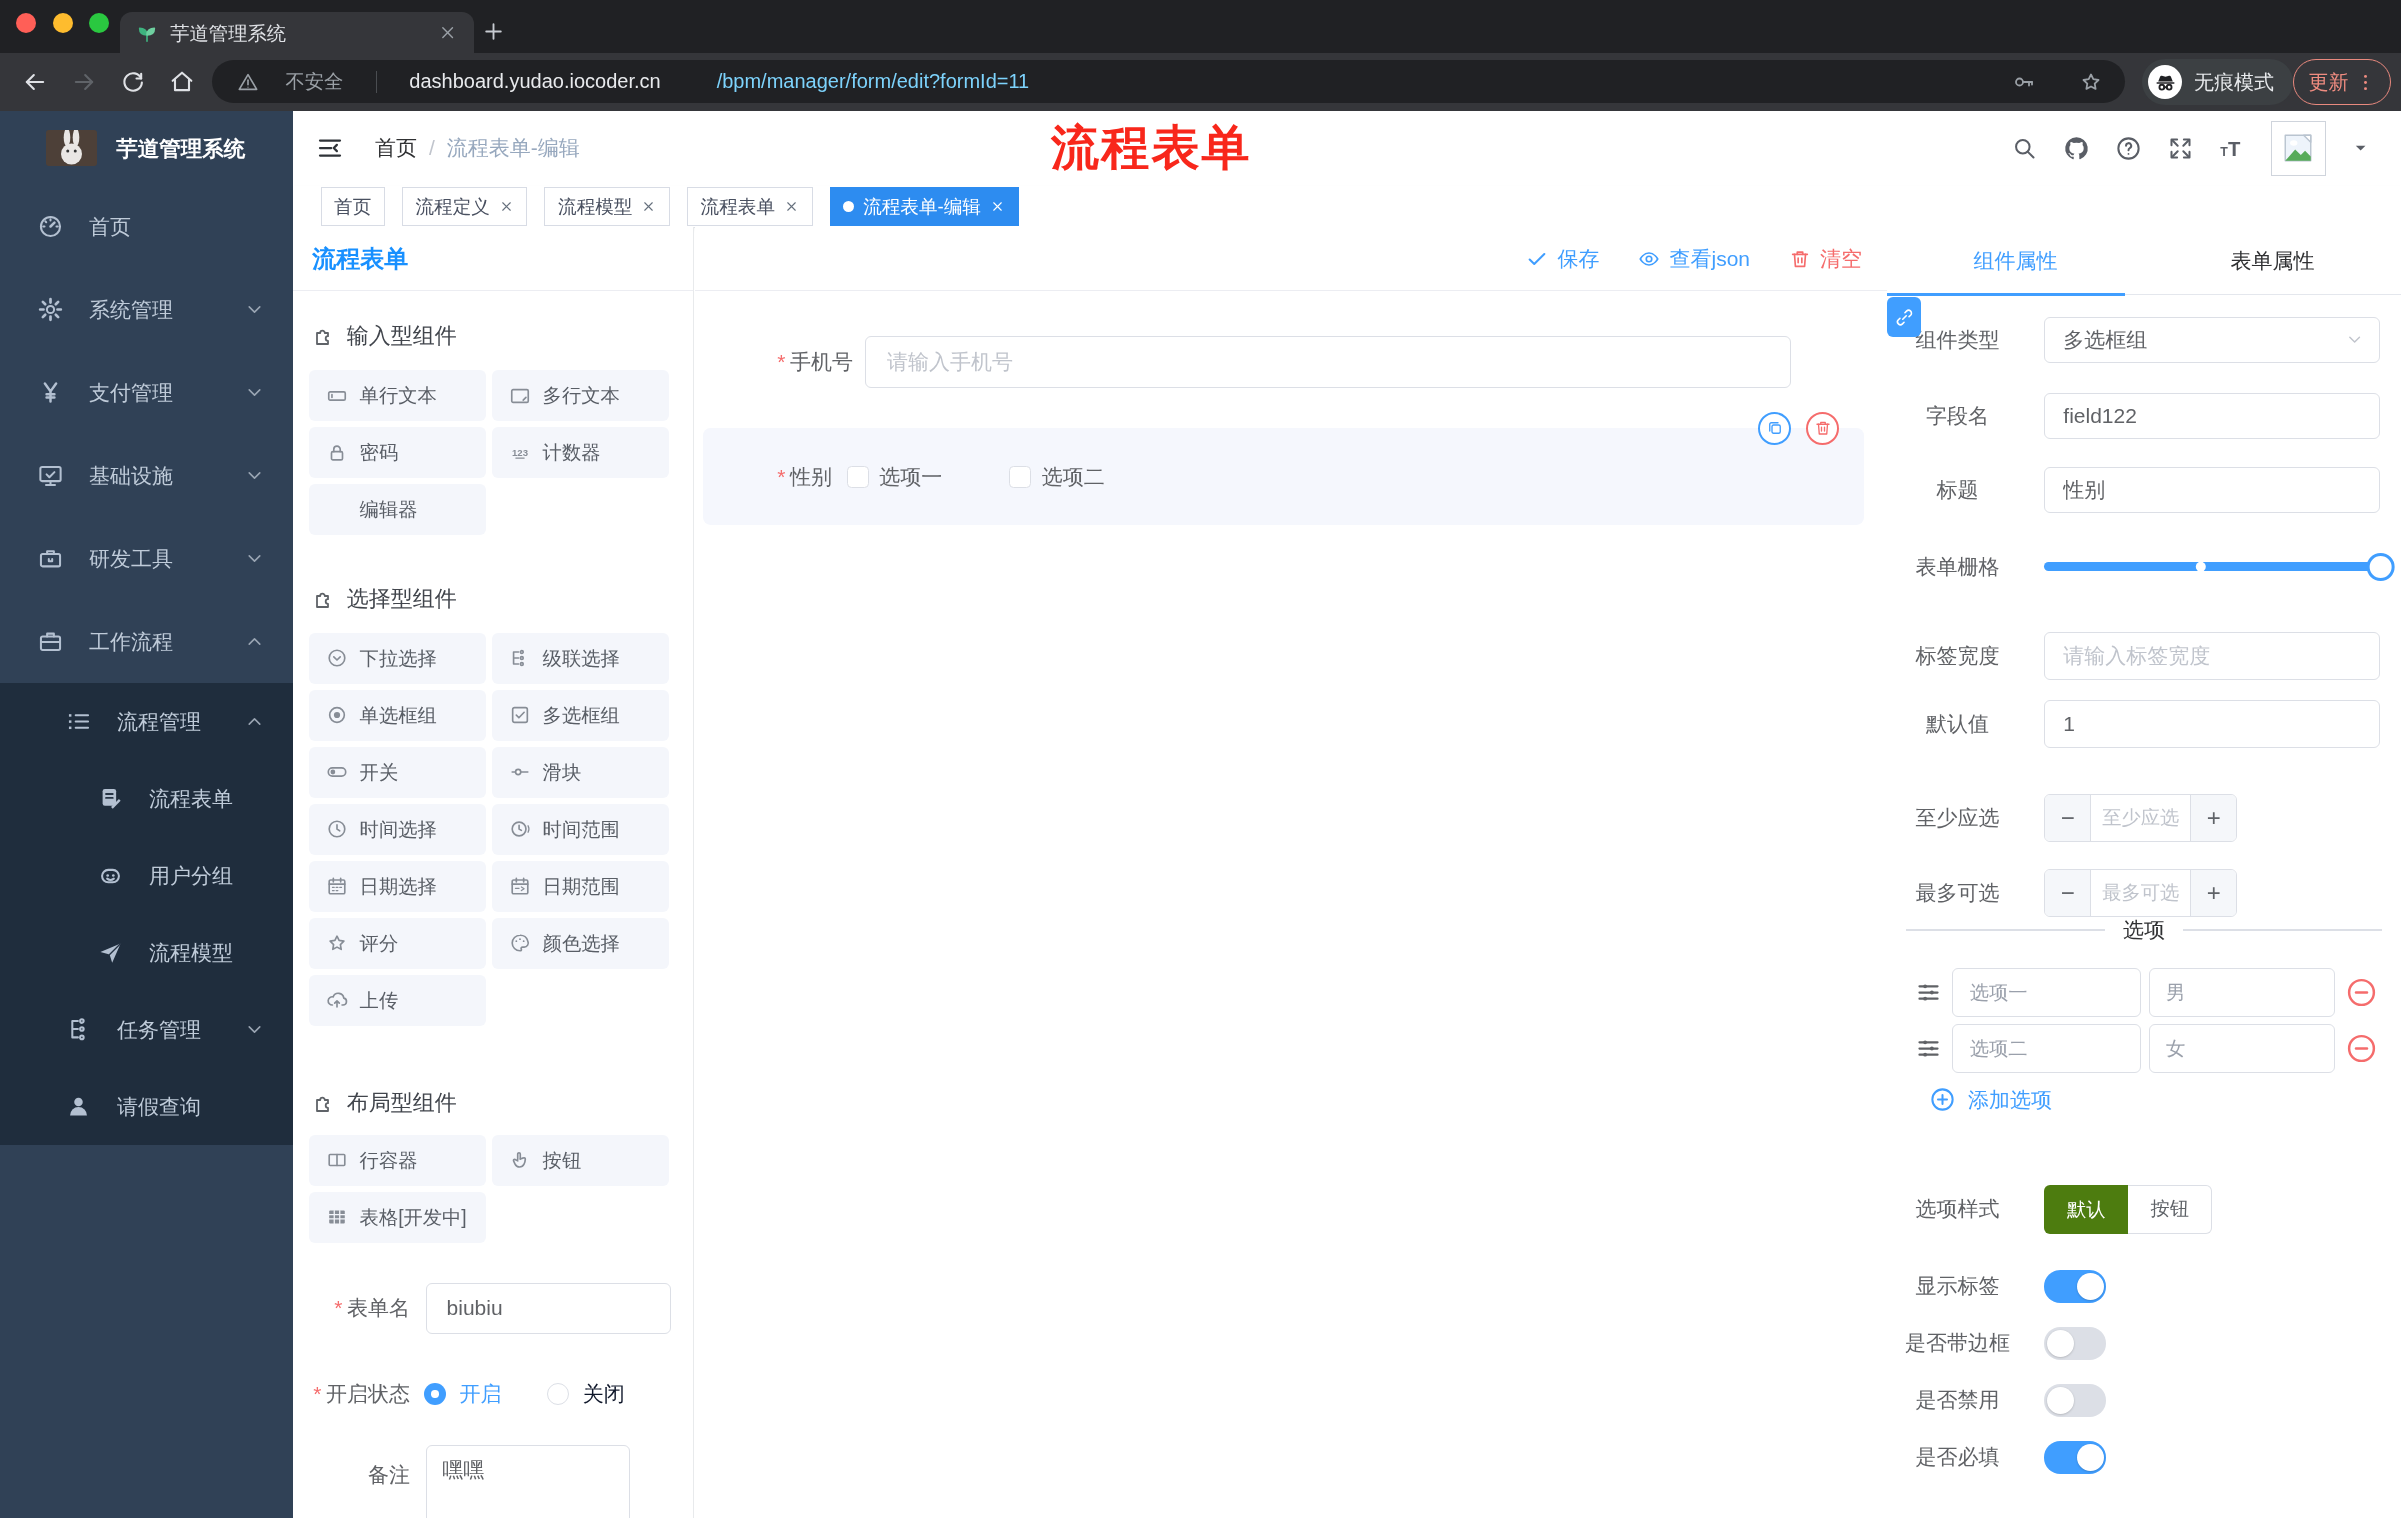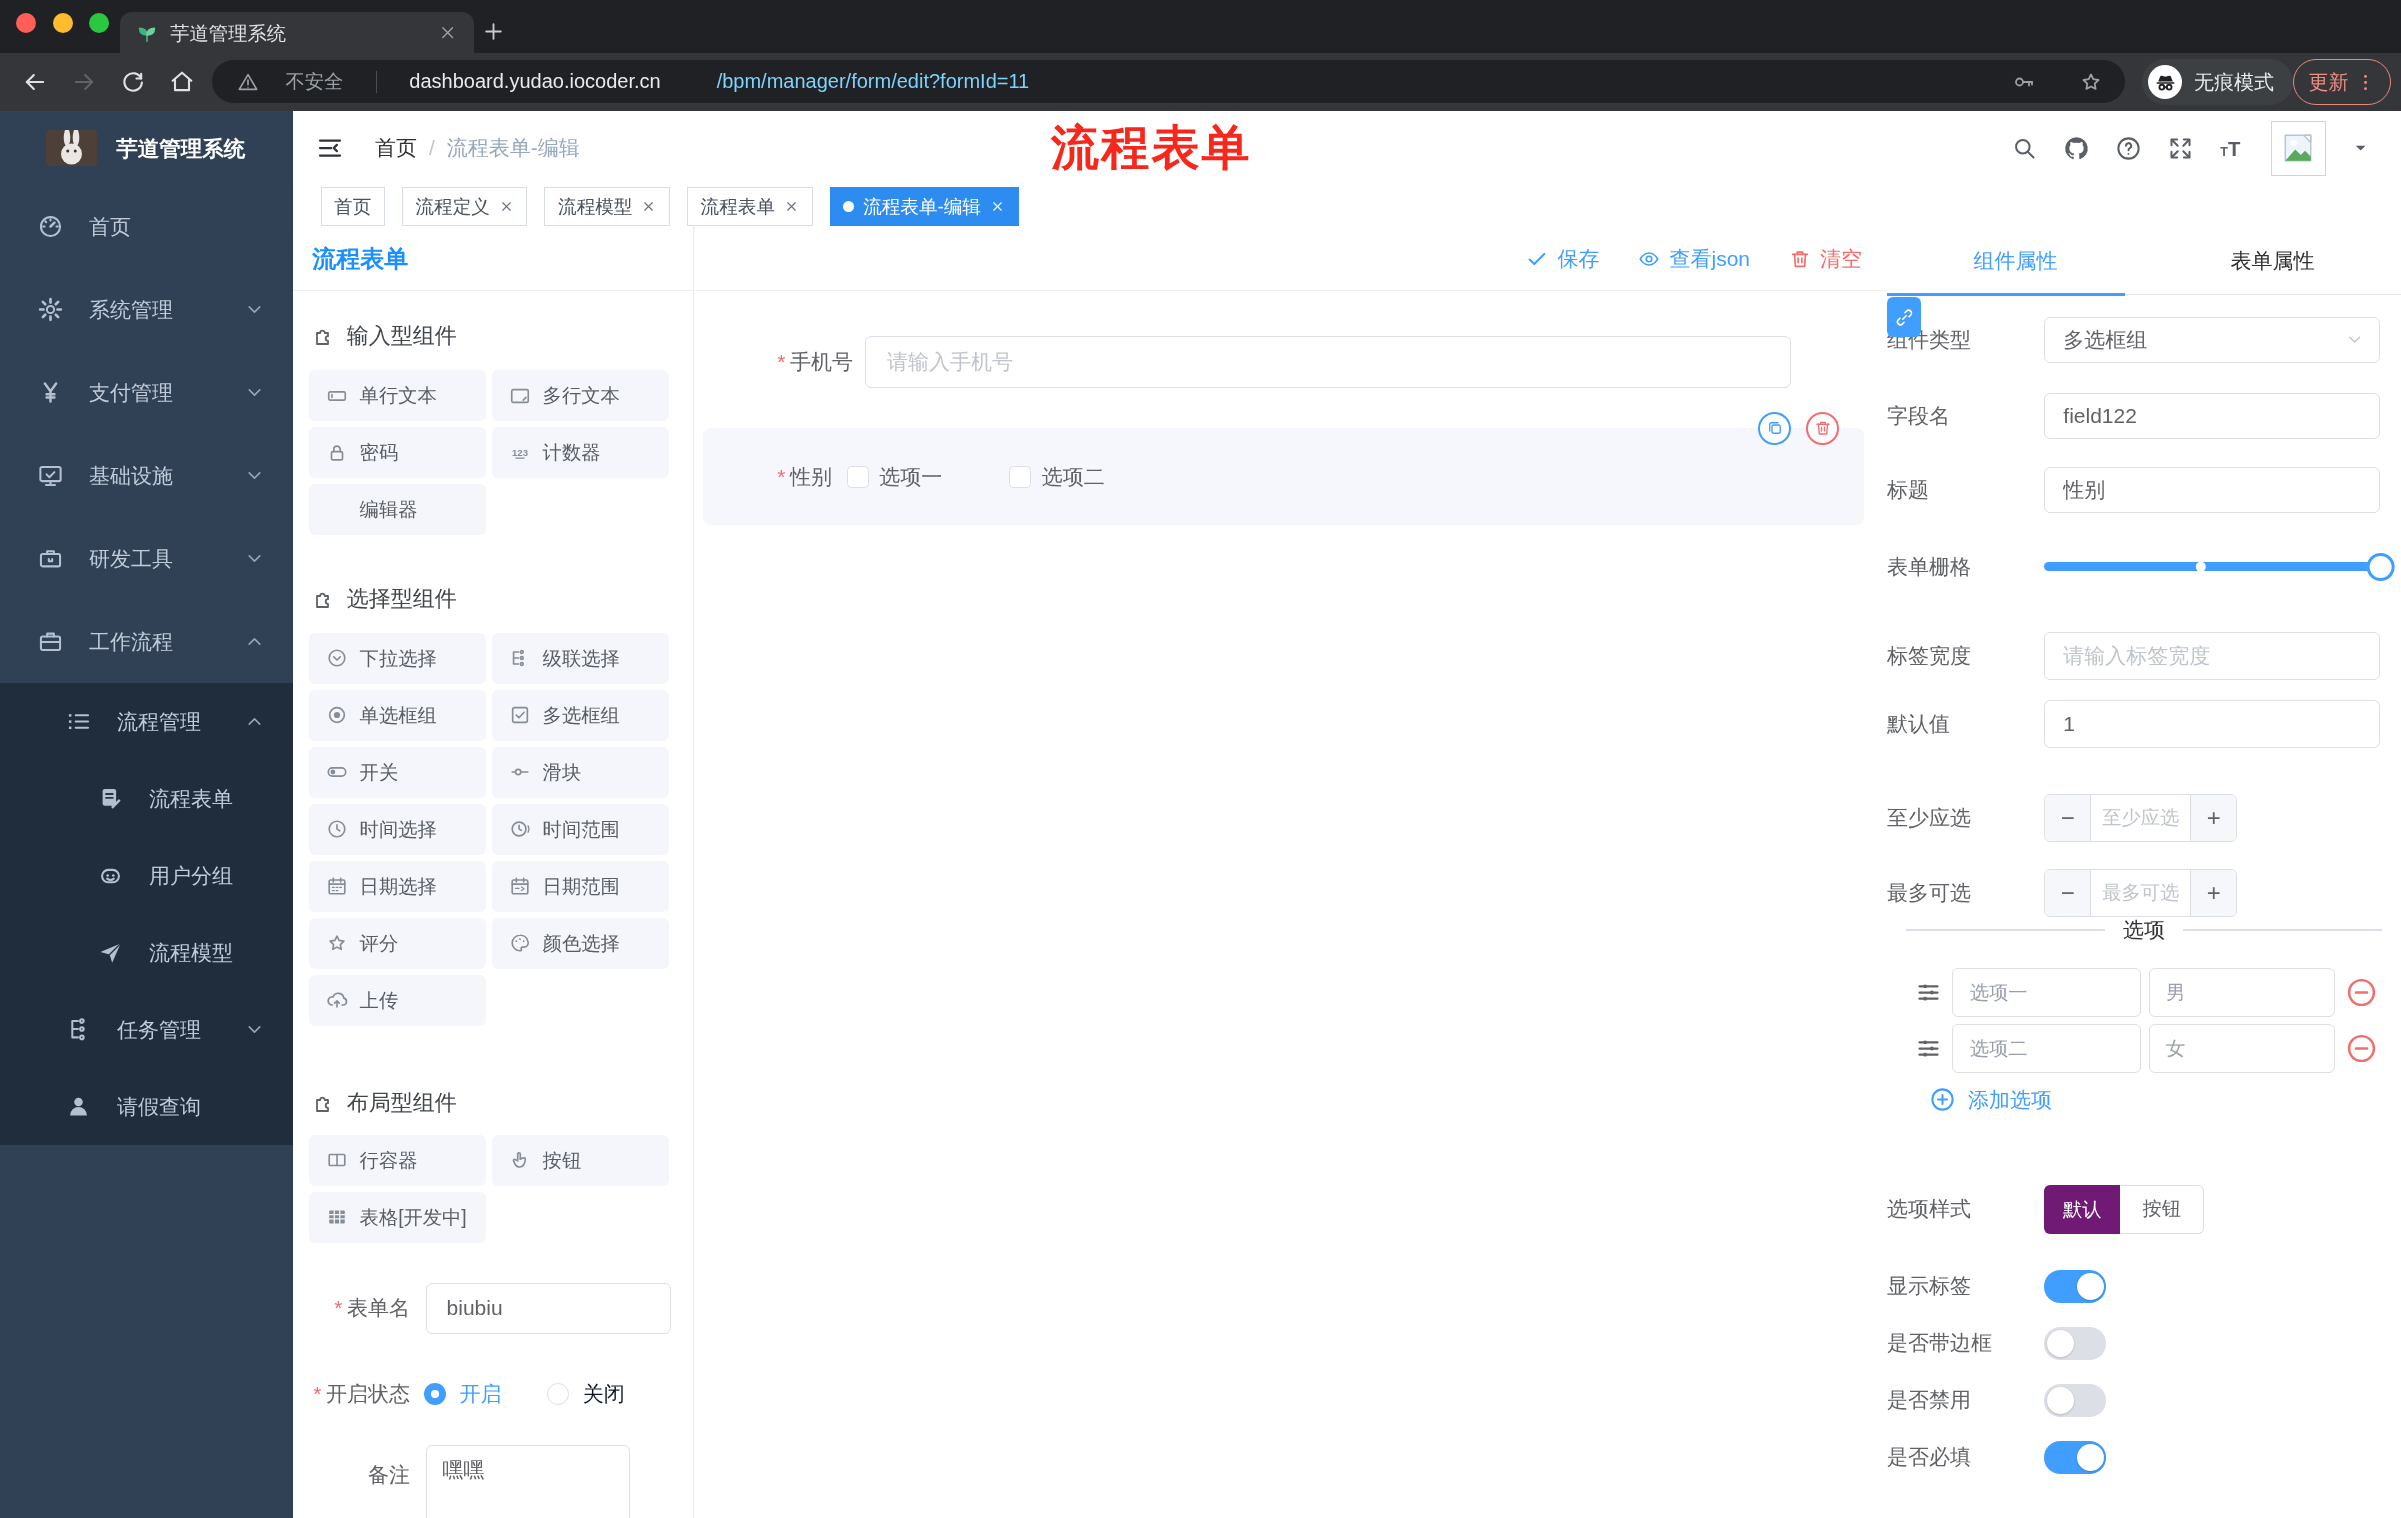--- a/index.html
+++ b/index.html
@@ -118,21 +118,21 @@
   .ckbox { width:22px; height:22px; border:1.5px solid #dcdfe6; border-radius:4.5px; background:#fff; }
 
   
   .ptabs { position:relative; height:68px; border-bottom:1.5px solid #e4e7ed; display:flex; }
   .ptab { width:50%; display:flex; align-items:center; justify-content:center; font-size:21px; color:#303133; cursor:pointer; }
   .ptab.active { color:#409eff; }
   .pbar { position:absolute; left:0; bottom:-1.5px; width:238px; height:3px; background:#409eff; }
   .linktag { position:absolute; left:0; top:70px; width:34px; height:40px; background:#409eff; border-radius:6px; display:flex; align-items:center; justify-content:center; color:#fff; z-index:3; }
   .linktag .i { width:21px; height:21px; }
   .prow { display:flex; align-items:center; padding-right:21px; }
-  .plabel { width:141px; text-align:left; font-size:21px; color:#606266; flex:none; margin-right:16.3px; white-space:nowrap; }
+  .plabel { width:141px; text-align:center; font-size:21px; color:#606266; flex:none; margin-right:16.3px; white-space:nowrap; }
   .pctl { width:340px; flex:none; display:flex; align-items:center; }
   .pinp { width:340px; height:46px; border:1.5px solid #dcdfe6; border-radius:6px; font-size:21px; color:#606266; padding:0 18px; background:#fff; font-family:inherit; }
   .pselect { width:340px; height:46px; border:1.5px solid #dcdfe6; border-radius:6px; display:flex; align-items:center; justify-content:space-between; padding:0 15px 0 18px; font-size:21px; color:#606266; background:#fff; cursor:pointer; }
   .pselect .i { width:19.3px; height:19.3px; color:#c0c4cc; }
   .slider { position:relative; width:340px; height:9px; border-radius:4.5px; background:#409eff; }
   .sdot { position:absolute; left:46%; top:50%; width:10.4px; height:10.4px; border-radius:50%; background:#fff; transform:translate(-50%,-50%); }
   .shandle { position:absolute; left:100%; top:50%; width:28px; height:28px; border-radius:50%; background:#fff; border:3.7px solid #409eff; transform:translate(-62%,-50%); cursor:pointer; }
   .step { width:193px; height:48px; border:1.5px solid #dcdfe6; border-radius:6px; display:flex; overflow:hidden; background:#fff; }
   .sbtn { width:46px; background:#f5f7fa; color:#5f6368; font-size:24px; display:flex; align-items:center; justify-content:center; cursor:pointer; flex:none; }
   .sbtn.minus { border-right:1.5px solid #dcdfe6; }
@@ -143,21 +143,21 @@
   .pdivider .dtxt { margin:0 18px; font-size:21px; color:#303133; }
   .optrow { display:flex; align-items:center; padding-left:28px; }
   .optrow .drag { width:27px; height:27px; color:#606266; cursor:grab; }
   .oinp { height:49px; border:1.5px solid #dcdfe6; border-radius:6px; font-size:19.3px; color:#9aa0ab; padding:0 16.3px; font-family:inherit; background:#fff; }
   .o1 { width:189px; margin-left:10.4px; }
   .o2 { width:186px; margin-left:7.4px; }
   .rmbtn { width:33px; height:33px; color:#f56c6c; margin-left:10.4px; cursor:pointer; }
   .addopt { display:flex; align-items:center; gap:12px; padding-left:42px; color:#409eff; font-size:21px; cursor:pointer; }
   .addopt .i { width:27px; height:27px; }
   .seg { display:flex; }
-  .seg .sA { width:76px; height:49px; line-height:49px; text-align:center; font-size:19.3px; background:#701a75; color:#fff; border-radius:6px 0 0 6px; cursor:pointer; }
+  .seg .sA { width:84px; height:49px; line-height:49px; text-align:center; font-size:19.3px; background:#4d7c0f; color:#fff; border-radius:6px 0 0 6px; cursor:pointer; }
   .seg .sB { width:84px; height:49px; line-height:46px; text-align:center; font-size:19.3px; background:#fff; color:#5f6368; border:1.5px solid #dcdfe6; border-left:none; border-radius:0 6px 6px 0; cursor:pointer; }
   .sw { position:relative; width:62px; height:33px; border-radius:16.3px; background:#dcdfe6; cursor:pointer; transition:none; }
   .sw::after { content:""; position:absolute; left:3px; top:3px; width:27px; height:27px; border-radius:50%; background:#fff; box-shadow:0 0.7px 2.2px rgba(0,0,0,.2); }
   .sw.on { background:#409eff; }
   .sw.on::after { left:33px; }
 
   .mt29{margin-top:21.5px}.mt40{margin-top:30px}.mt38{margin-top:28px}.mt53{margin-top:39px}
   .mt67{margin-top:50px}.mt27{margin-top:20px}.mt62{margin-top:46px}.mt36{margin-top:27px}
   .mt2{margin-top:1.5px}.mt35{margin-top:26px}.mt10{margin-top:7.4px}.mt17{margin-top:12.6px}
   .mt95{margin-top:71px}.mt49{margin-top:36px}.mt56{margin-top:24px}.mt54{margin-top:40px}.mt50{margin-top:37px}

